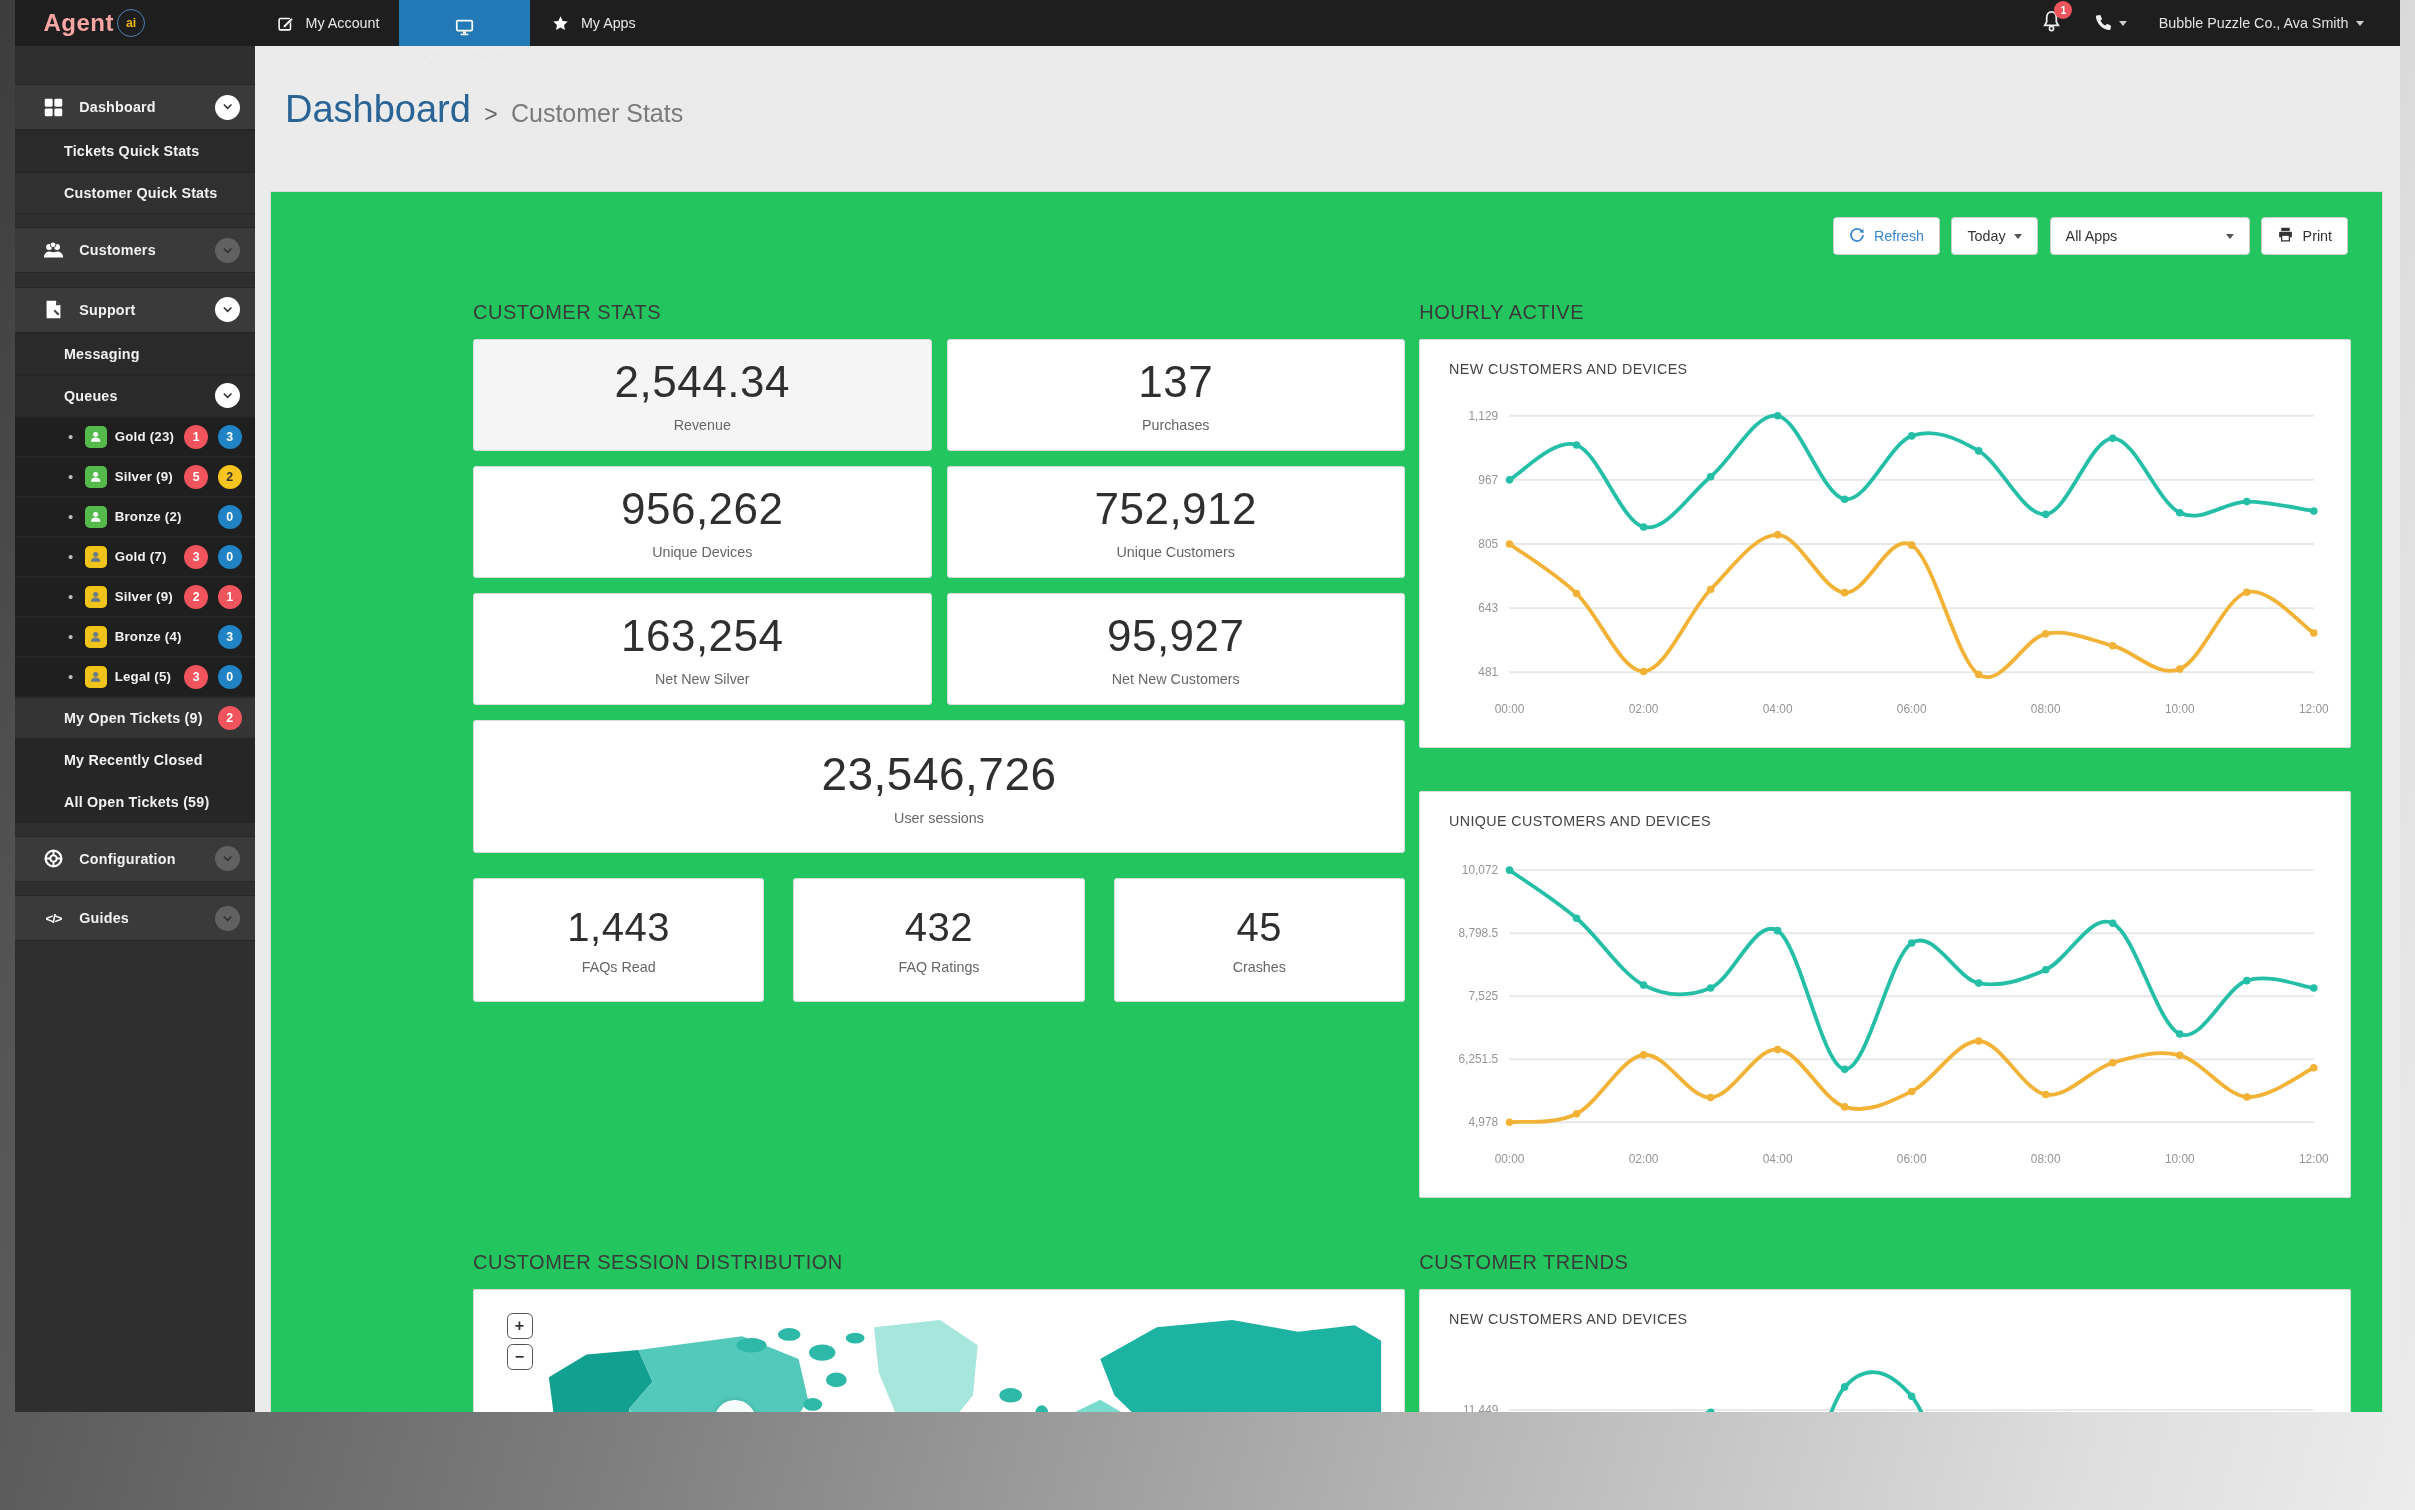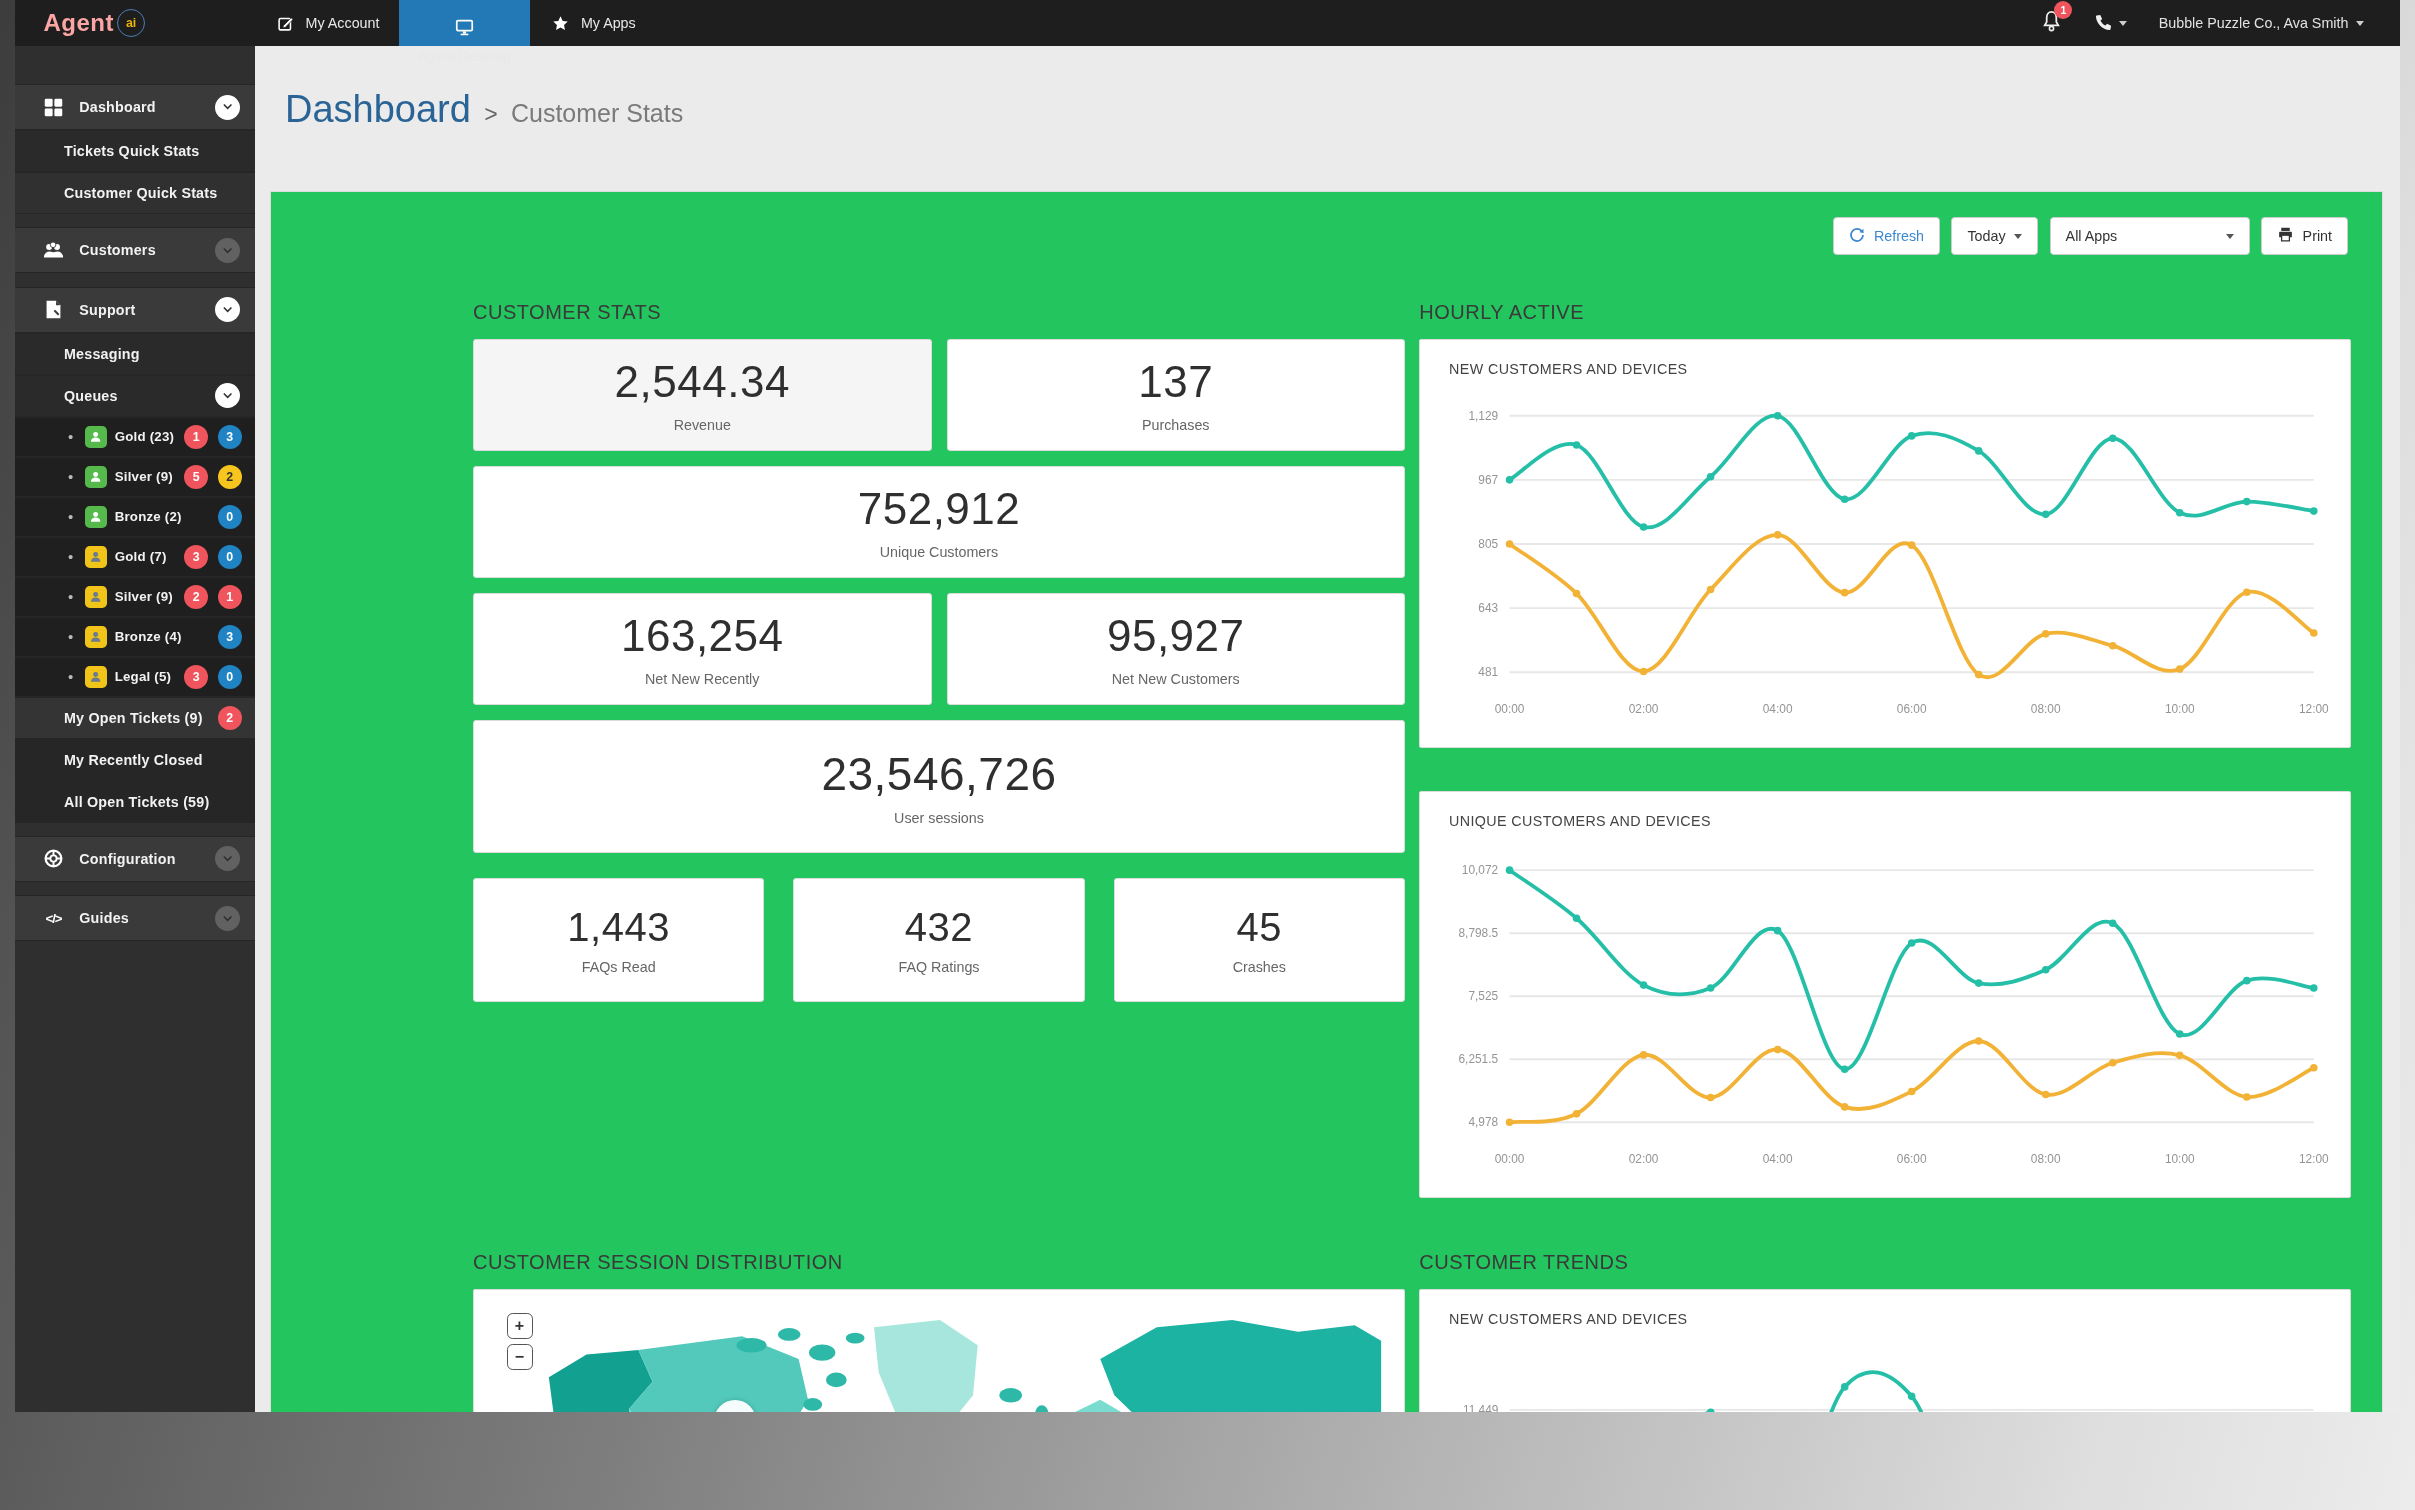--- a/index.html
+++ b/index.html
@@ -453,28 +453,32 @@
                   <div class="num">2,544.34</div>
                   <div class="cap">Revenue</div>
                 </div>
                 <div class="stat-card">
                   <div class="num">137</div>
                   <div class="cap">Purchases</div>
                 </div>
               </div>
               <div class="stat-grid2">
                 <div class="stat-card">
+                  <div class="num">956,262</div>
+                  <div class="cap">Unique Devices</div>
+                </div>
+                <div class="stat-card">
                   <div class="num">752,912</div>
                   <div class="cap">Unique Customers</div>
                 </div>
               </div>
               <div class="stat-grid2">
                 <div class="stat-card">
                   <div class="num">163,254</div>
-                  <div class="cap">Net New Recently</div>
+                  <div class="cap">Net New Silver</div>
                 </div>
                 <div class="stat-card">
                   <div class="num">95,927</div>
                   <div class="cap">Net New Customers</div>
                 </div>
               </div>
 
               <div class="stat-card stat-wide">
                 <div class="num">23,546,726</div>
                 <div class="cap">User sessions</div>

